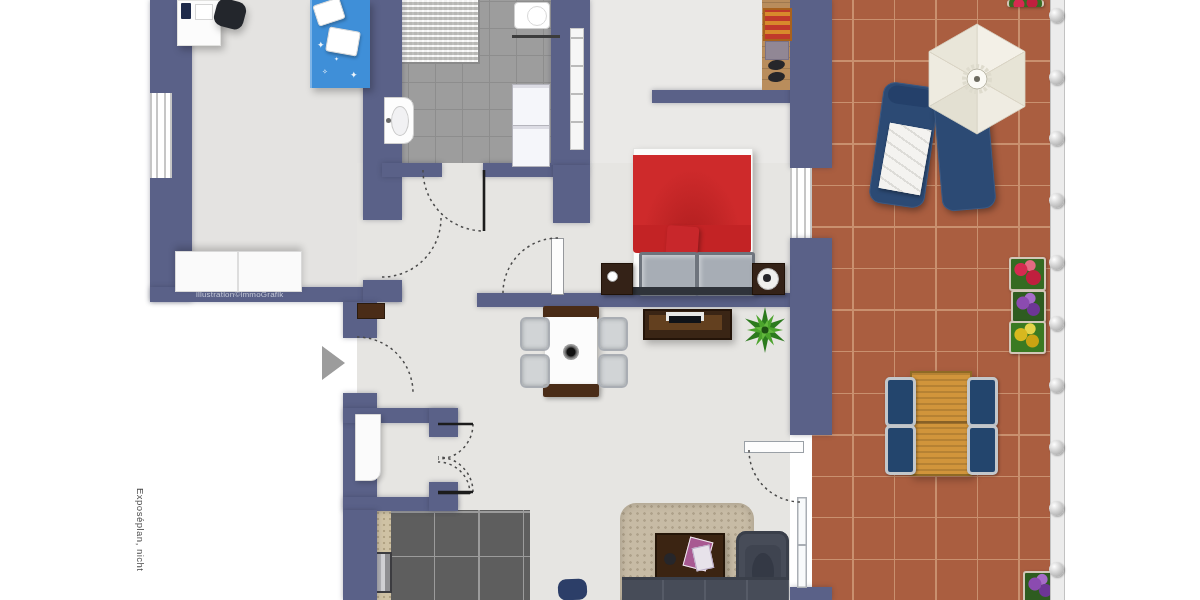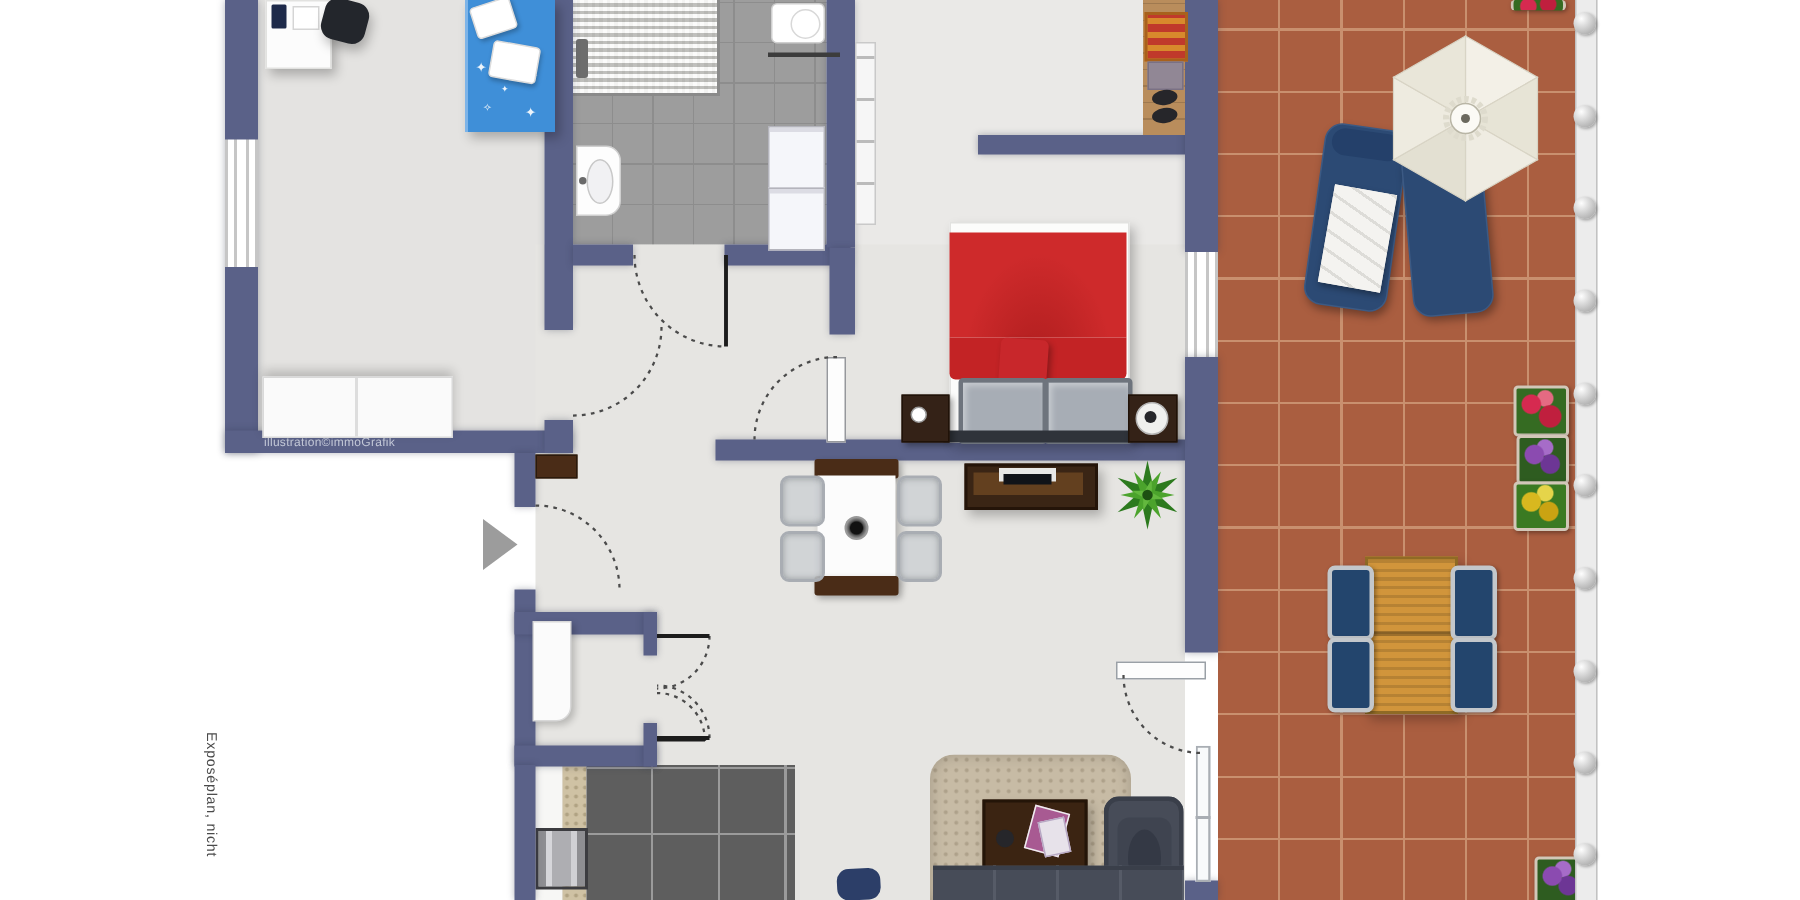--- a/index.html
+++ b/index.html
@@ -1,19 +1,19 @@
 <!DOCTYPE html>
 <html style="--wall: #5a6188; --hall-floor: #e6e5e2; --kids-floor: #e4e3e1; --bedroom-floor: #eae9e7; --bath-tile: #9d9d9d; --kitchen-tile: #5e5e5e; --terrace-tile: #aa5e40; --terrace-grout: #c9906f; --bed-red: #ce2a2b; --bed-blue: #3f8fd8; --furniture-navy: #2c4a74; --wood-table: #d1953b; --sofa-gray: #474c58; --rug-beige: #c7bba5; --dark-wood: #3b2412;"><head>
 <meta charset="utf-8">
 <style>
   html,body{margin:0;padding:0;background:#fff;}
   .plan{position:relative;width:1200px;height:600px;background:#fff;overflow:hidden;
         font-family:"Liberation Sans",sans-serif;}
   .abs{position:absolute;}
-  .wall{position:absolute;background:var(--wall,#5a6188);box-shadow:0 0 5px rgba(40,45,70,.35);}
+  .wall{position:absolute;background:var(--wall,#5a6188);box-shadow:0 0 5px rgba(40,45,70,.35);padding-left:20px;}
   .floor{position:absolute;}
   .window{position:absolute;background:
     linear-gradient(90deg,#c6c6c6 0 2px,#fff 2px 6px,#c6c6c6 6px 8px,#fff 8px 14px,#c6c6c6 14px 16px,#fff 16px 20px,#c6c6c6 20px 22px);}
   .furn{position:absolute;}
   .shadowed{box-shadow:3px 4px 7px rgba(0,0,0,.25);}
   .dchair{position:absolute;width:26px;height:30px;border:2px solid #a9adb3;border-radius:6px;
           background:rgba(206,209,213,.9);box-shadow:inset 0 0 4px rgba(90,95,100,.5);}
   .tchair{position:absolute;width:25px;height:44px;border:3px solid #c3c7cb;border-radius:5px;
           background:#23456d;box-shadow:1px 1px 3px rgba(0,0,0,.35);}
   .washer{position:absolute;width:36px;height:40px;background:#f5f6fa;border:1.5px solid #b4b4bc;

